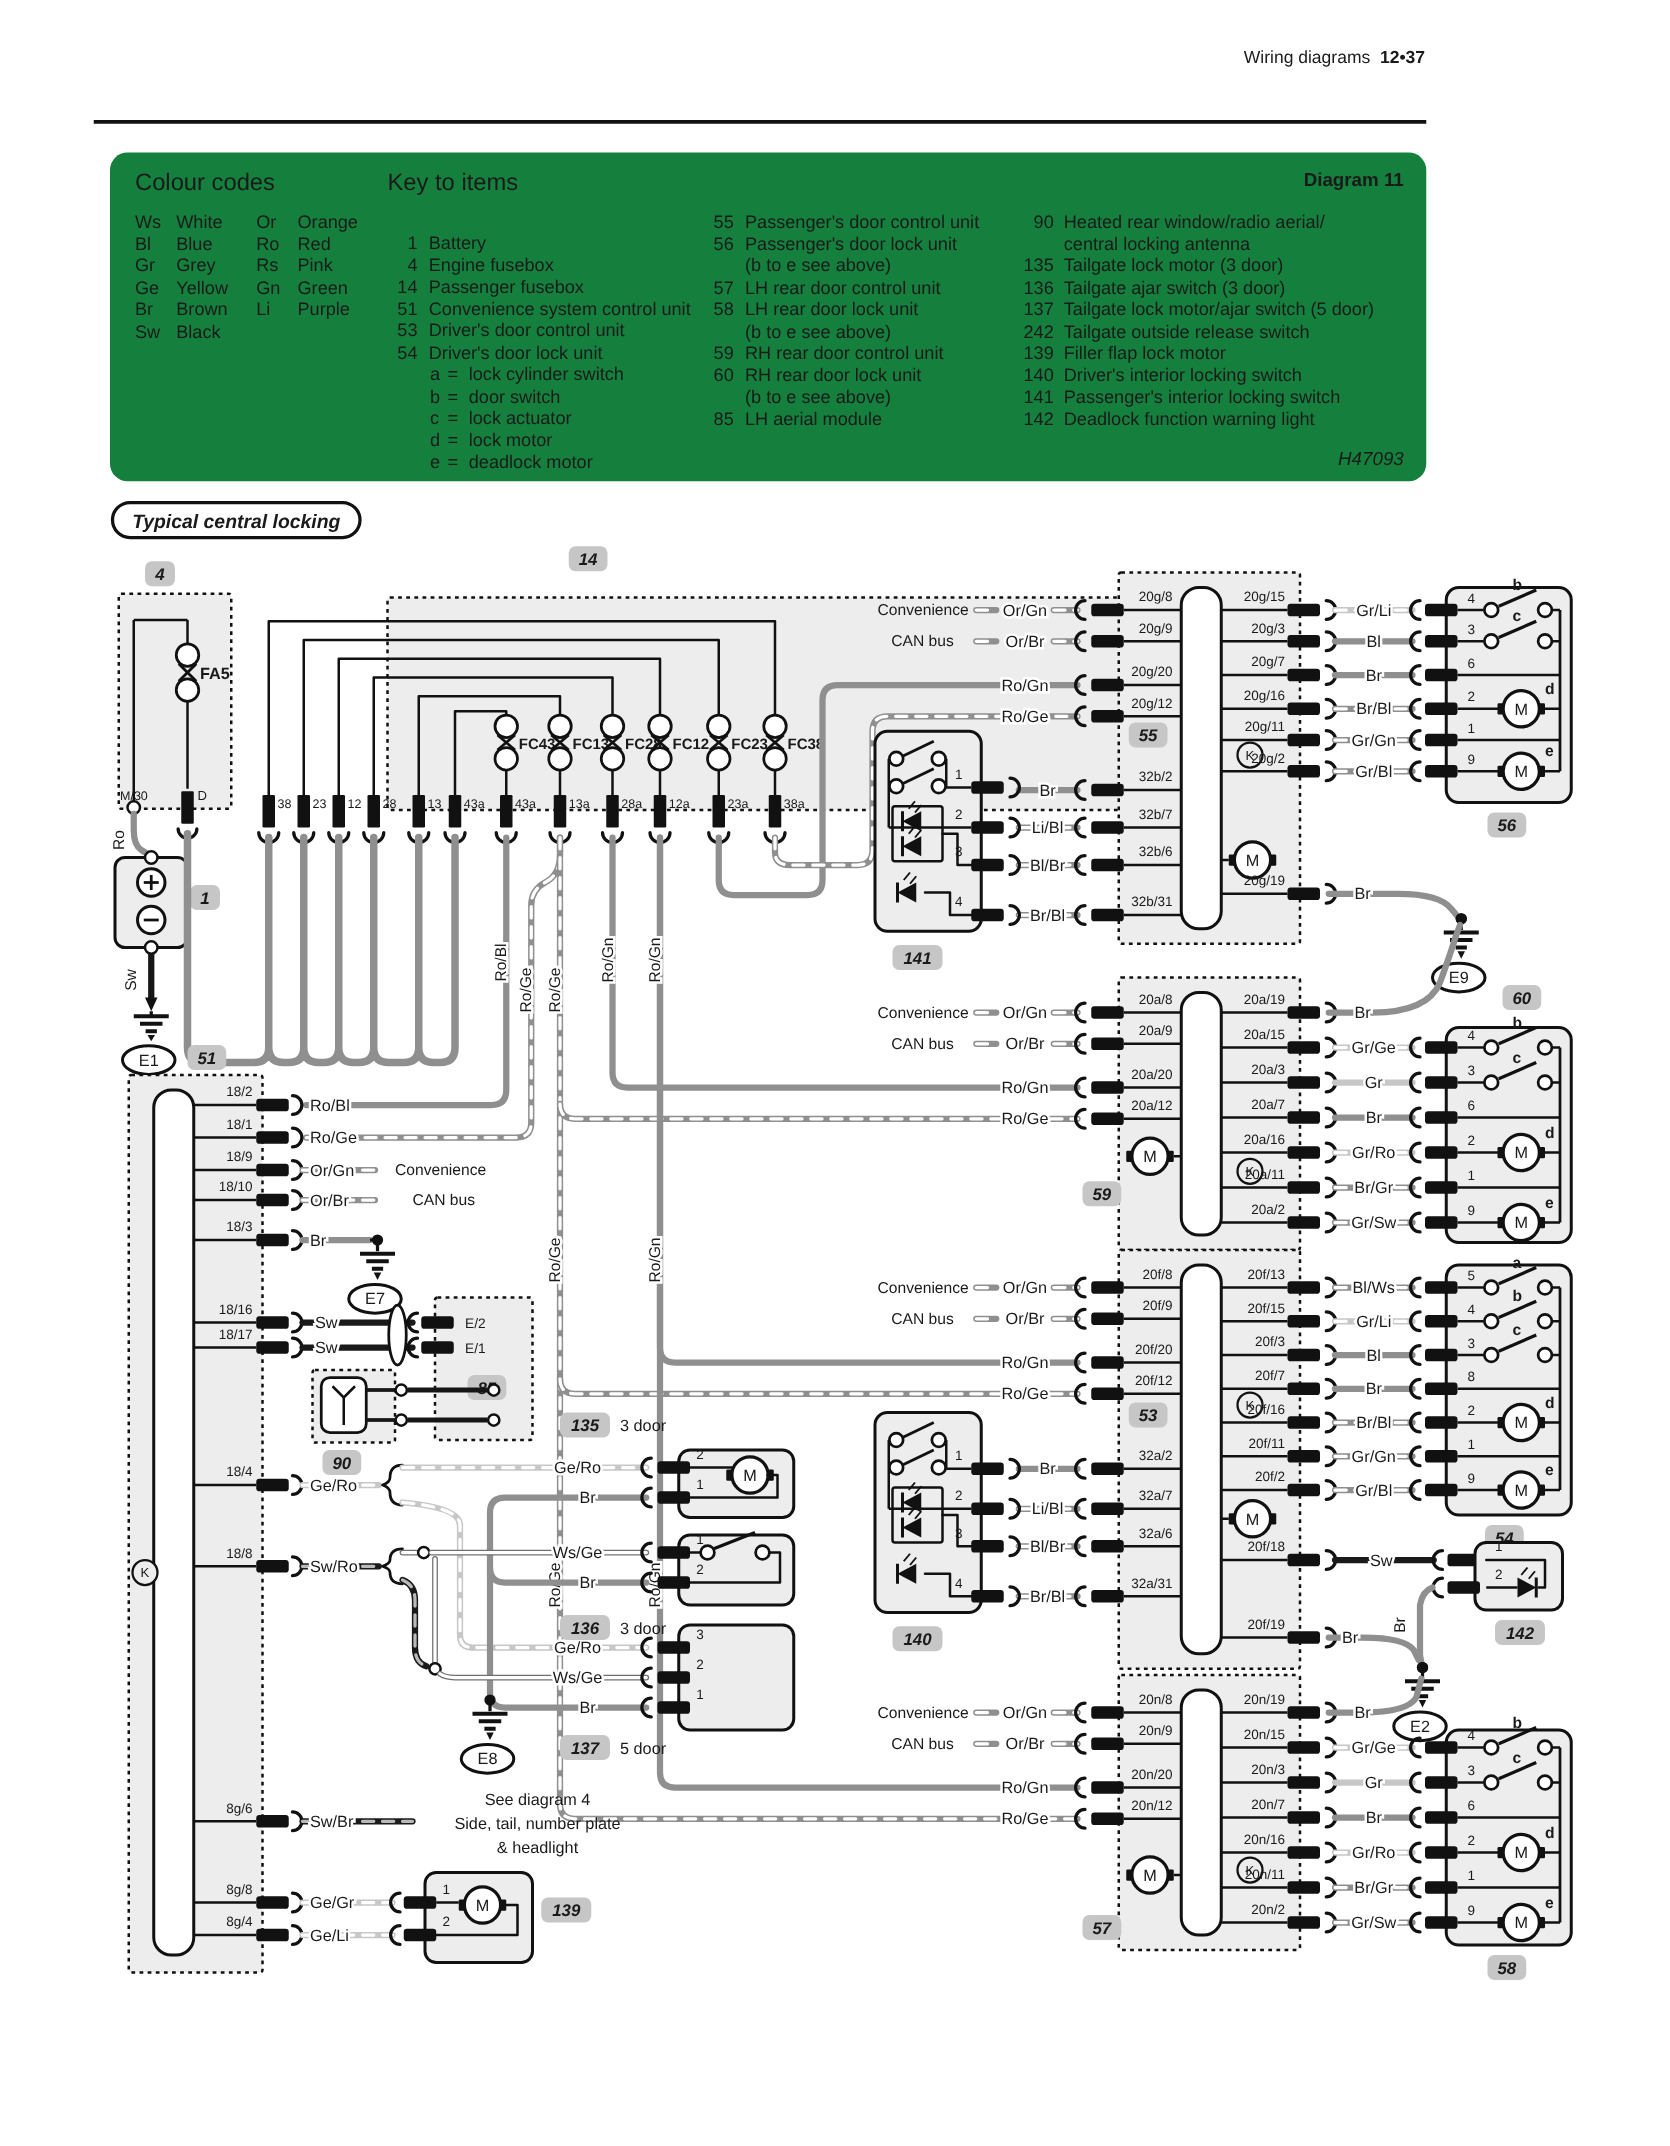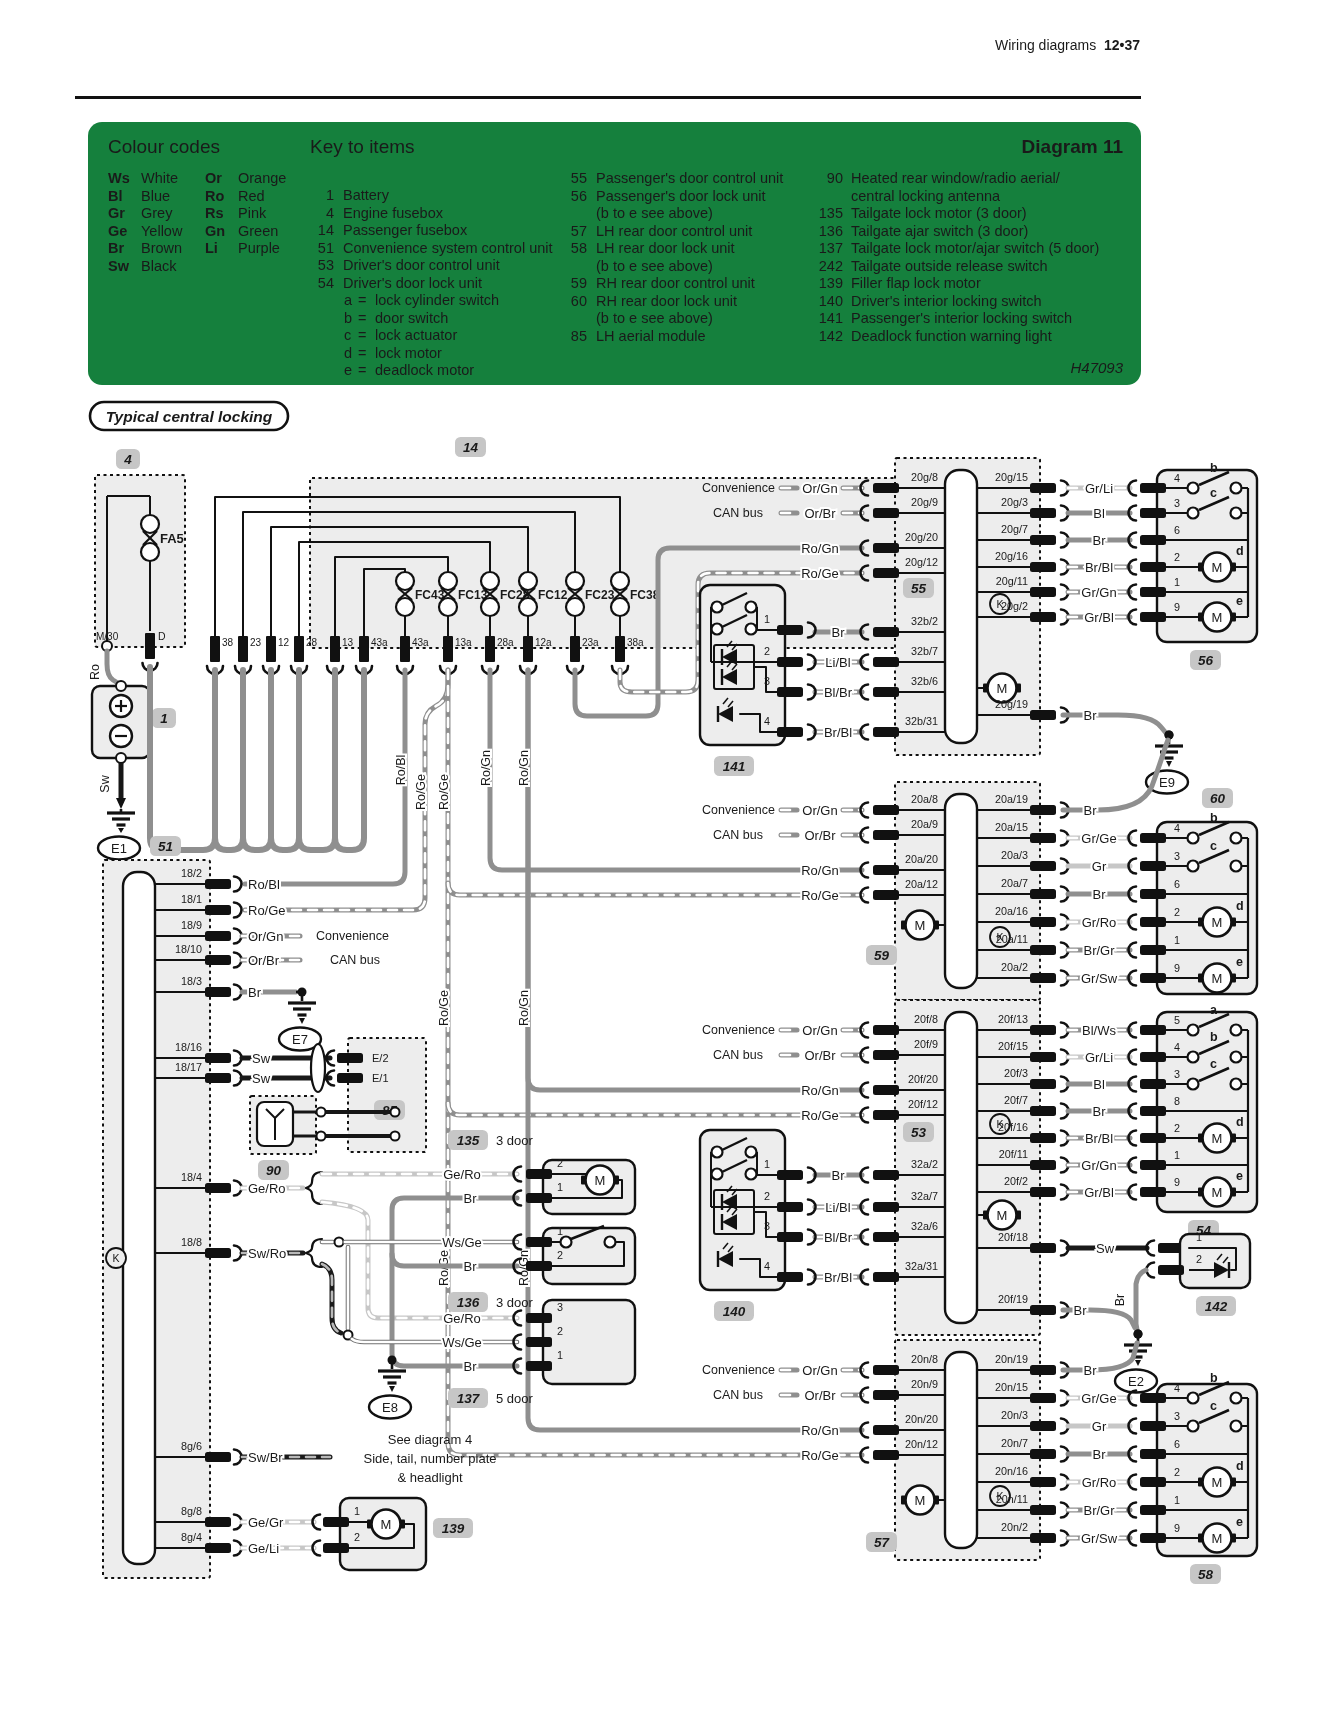--- a/index.html
+++ b/index.html
@@ -4,24 +4,24 @@
 <style>
   html,body{margin:0;padding:0;background:#fff;}
   #page{position:relative;width:1336px;height:1717px;background:#fff;font-family:"Liberation Sans",sans-serif;color:#1a1a1a;overflow:hidden;}
   .hdr{position:absolute;top:37px;right:196px;font-size:14px;margin-left:36px;}
   .hdr b{font-weight:bold;}
   .rule{position:absolute;top:96px;left:75px;width:1066px;height:3px;background:#111;}
   .legend{position:absolute;left:88px;top:122px;width:1053px;height:263px;background:#15803d;border-radius:14px;}
   .lt{position:absolute;top:14px;font-size:19px;}
   .lt1{left:20px;}
   .lt2{left:222px;}
-  .ltd{position:absolute;top:14px;right:18px;font-size:19px;font-weight:bold;}
+  .ltd{position:absolute;top:14px;right:18px;font-size:15px;font-weight:bold;}
   .col{position:absolute;top:48px;font-size:14.5px;line-height:17.5px;white-space:nowrap;}
   .c1{left:20px;} .c2{left:222px;margin-top:17px;} .c3{left:475px;} .c4{left:725px;}
-  .ab{display:inline-block;width:33px;font-weight:bold;}
+  .ab{display:inline-block;width:33px;font-weight:normal;}
   .nm{display:inline-block;width:64px;}
   .kn{display:inline-block;width:24px;text-align:right;margin-right:9px;}
   .kn3{display:inline-block;width:30px;text-align:right;margin-right:8px;}
   .ksl{display:inline-block;width:14px;margin-left:34px;}
   .kse{display:inline-block;width:17px;}
   .ref{position:absolute;right:18px;bottom:9px;font-size:15px;font-style:italic;}
   svg{position:absolute;left:0;top:0;}
   text{font-family:"Liberation Sans",sans-serif;}
 </style>
 </head>

